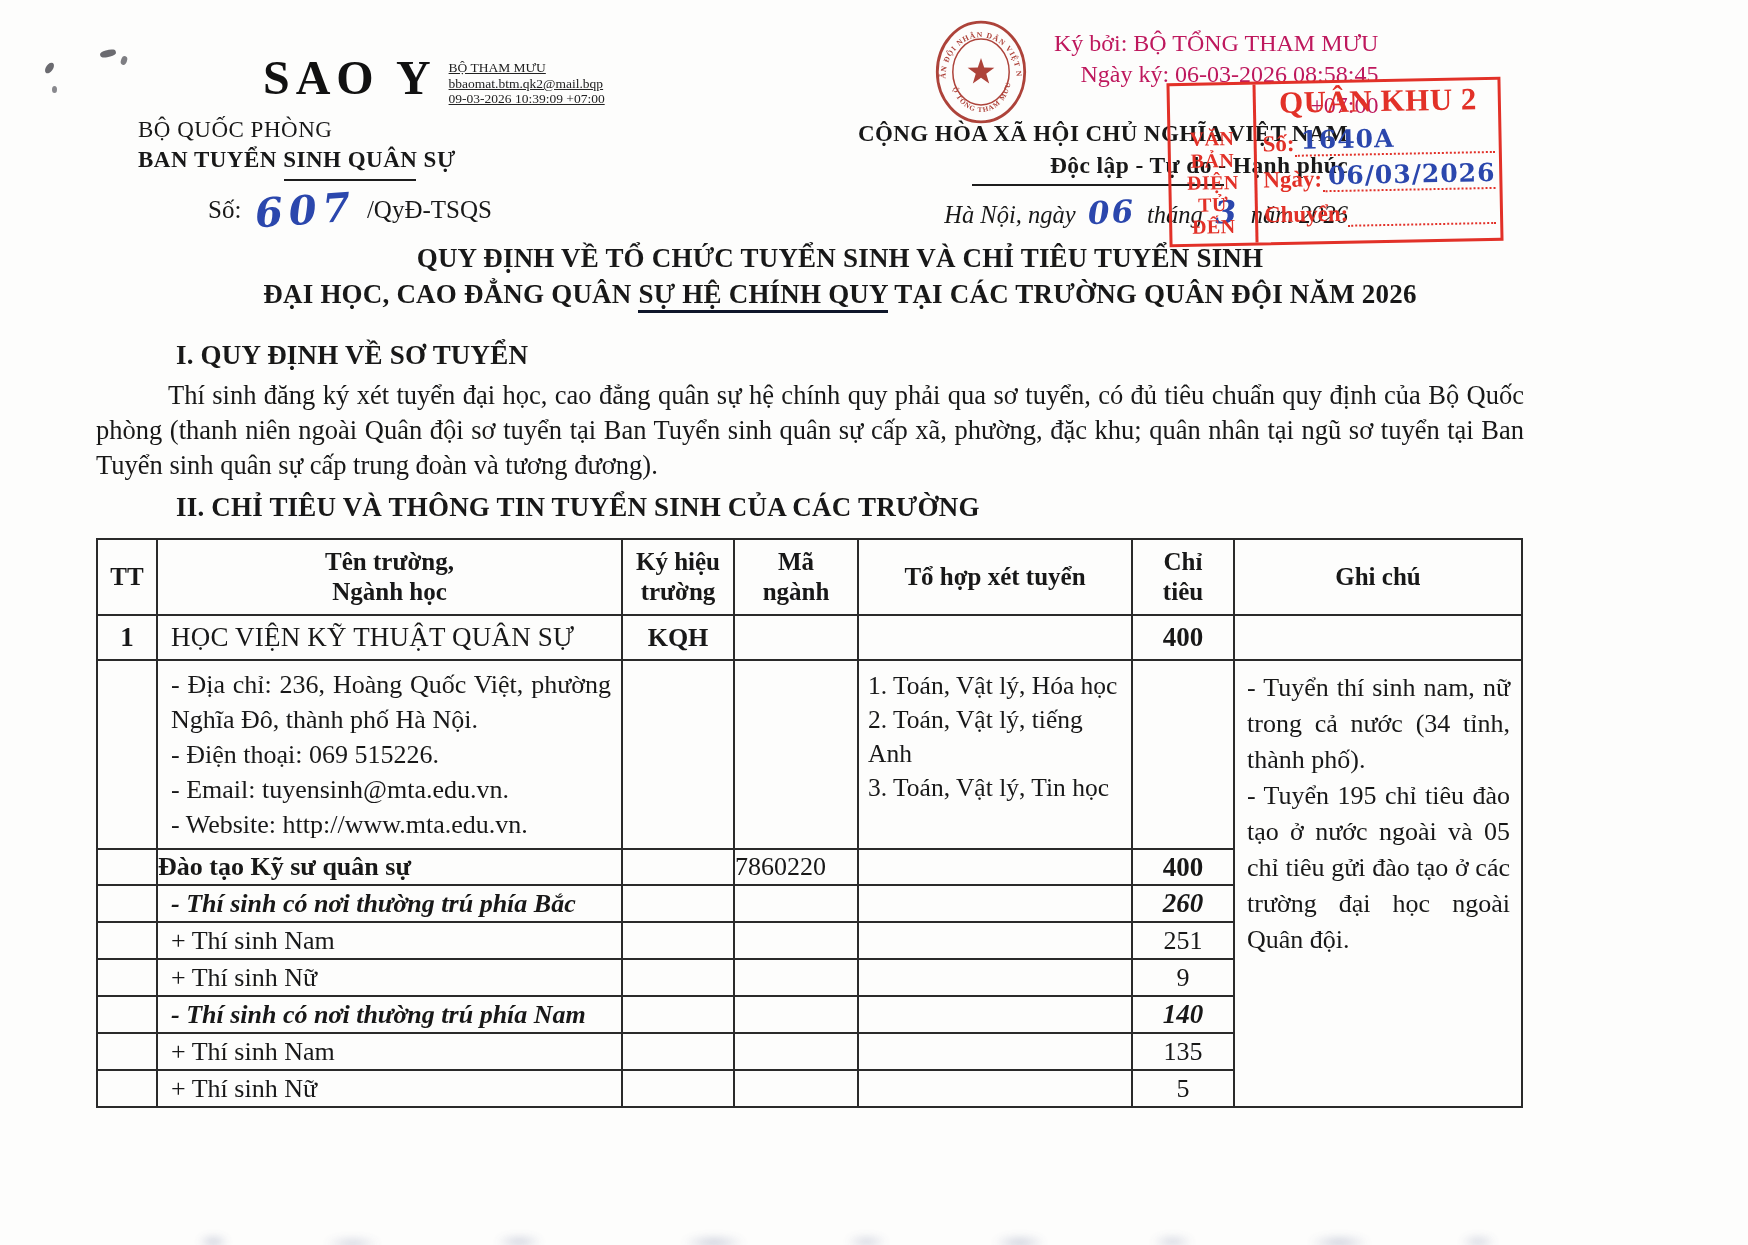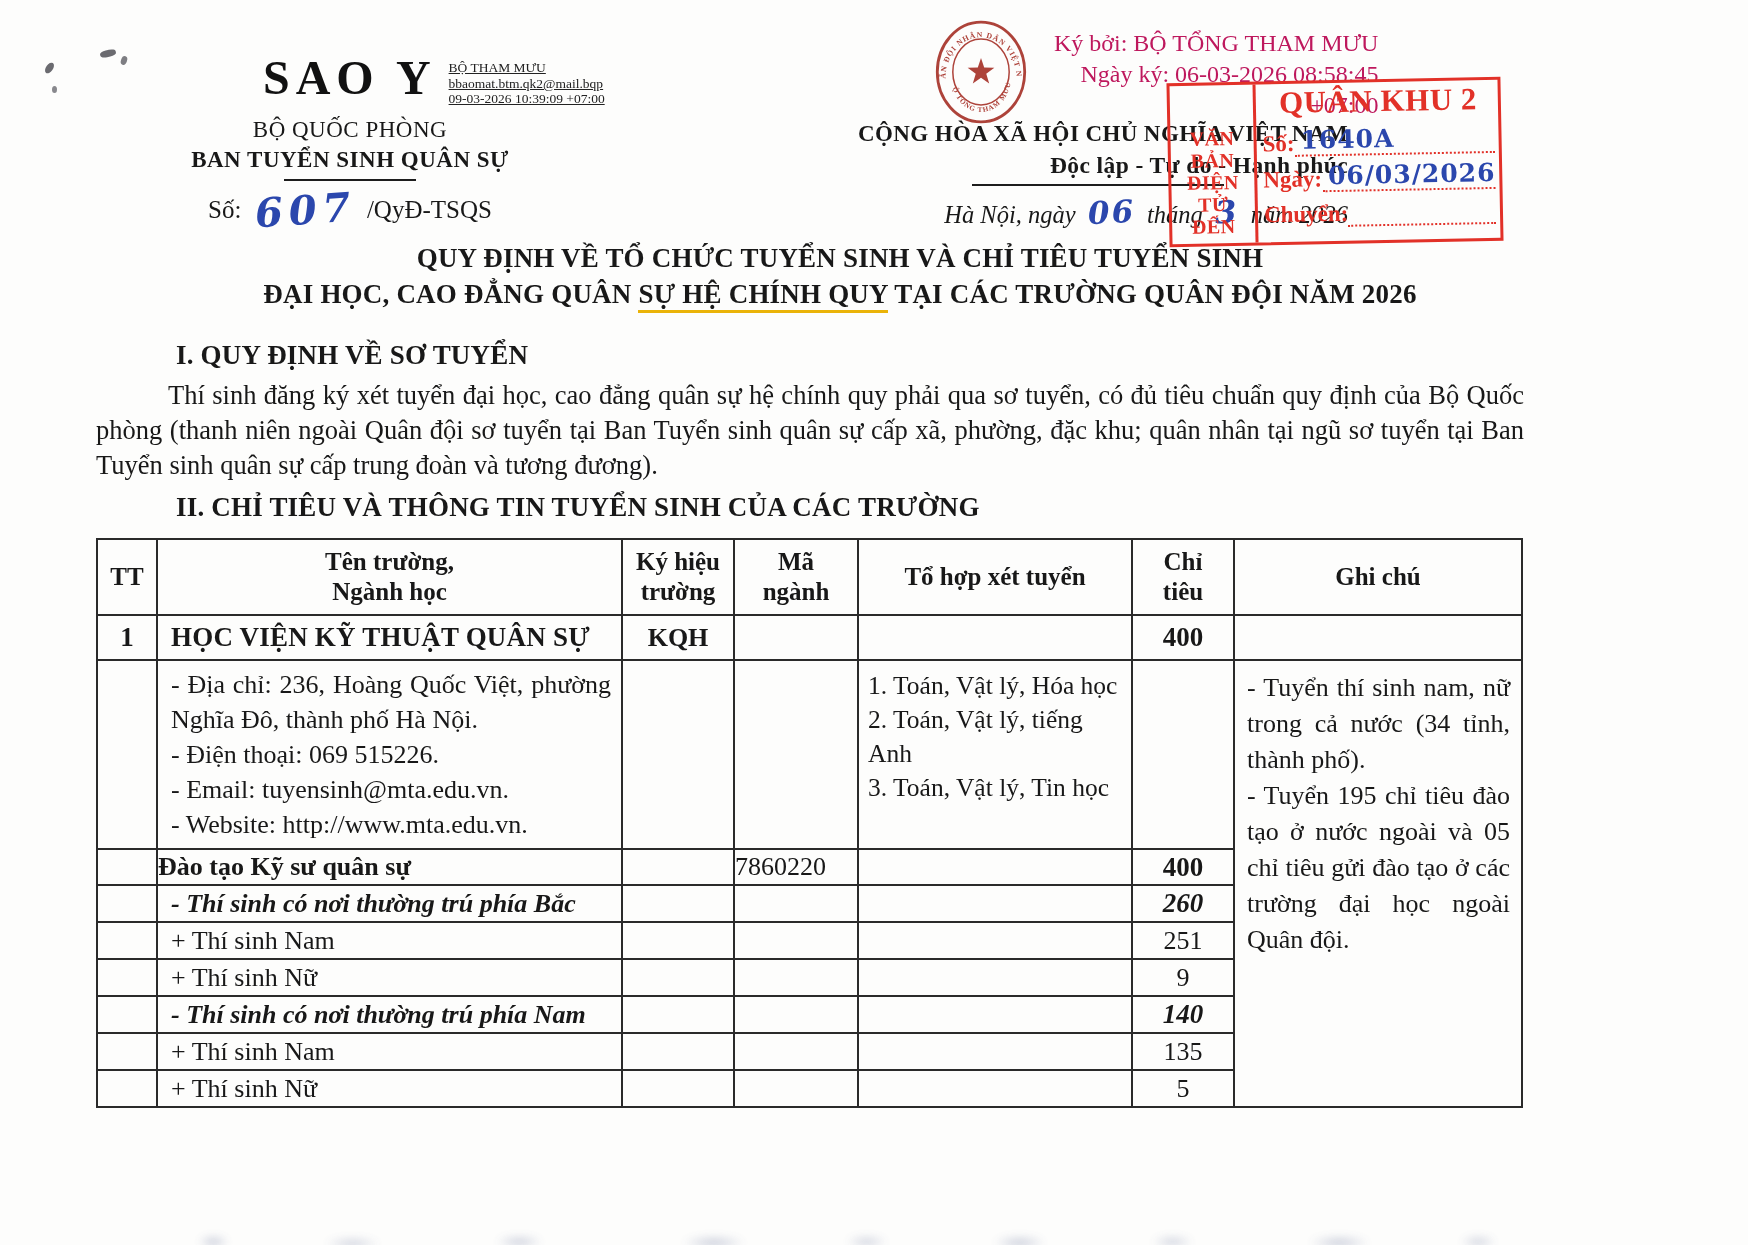--- a/index.html
+++ b/index.html
@@ -15,21 +15,21 @@
   .sm3 { left:100px; top:50px; width:16px; height:7px; transform:rotate(-12deg); border-radius:40%; }
   .sm4 { left:121px; top:56px; width:6px; height:9px; transform:rotate(20deg); opacity:.65; }
 
   
   .saoy-row { position:absolute; left:263px; top:52px; display:flex; align-items:flex-start; }
   .saoy-text { font-size:48px; font-weight:700; letter-spacing:6px; line-height:52px; color:#111; }
   .saoy-meta { margin-left:12px; padding-top:8px; font-size:13.5px; line-height:15.5px; color:#222;
                font-family:"Liberation Serif","DejaVu Serif",serif;text-decoration:underline; }
 
   
-  .org-block { position:absolute; left:138px; top:117px; width:424px; text-align:center; }
+  .org-block { position:absolute; left:138px; top:117px; width:424px; }
   .org-parent { font-size:23px; letter-spacing:.5px; }
   .org-name { font-size:23px; font-weight:700; margin-top:4px; letter-spacing:.5px; }
   .org-rule { width:132px; border-top:2.5px solid #1d1d1d; margin:6px auto 0; }
   .doc-no { margin-top:11px; font-size:25px; display:flex; justify-content:center; align-items:center; }
   .hand-blue { color:#2b47ad; font-family:"DejaVu Serif",serif; font-style:italic; font-weight:700; }
   .hand-607 { font-size:40px; letter-spacing:6px; margin:0 10px 0 14px; transform:rotate(-4deg); display:inline-block; line-height:36px; }
 
   
   .seal { position:absolute; left:934px; top:16px; width:94px; height:112px; opacity:.93; }
 
@@ -52,36 +52,36 @@
               font-weight:700; font-size:20px; line-height:22px; letter-spacing:.5px; }
   .qk2-main { padding:1px 9px 8px 6px; }
   .qk2-title { font-size:31px; font-weight:800; text-align:center; white-space:nowrap; letter-spacing:.5px; }
   .qk2-row { display:flex; align-items:flex-end; font-size:23px; font-weight:700; margin-top:6px; line-height:27px; }
   .qk2-leader { flex:1; border-bottom:2.5px dotted #e23128; padding-left:6px; white-space:nowrap; }
   .qk2-val { color:#2b47ad; font-size:25px; letter-spacing:1px; font-family:"DejaVu Serif",serif; }
 
   
   .doc-title { position:absolute; top:240px; left:60px; width:1560px; text-align:center;
                font-weight:700; font-size:27px; line-height:36px; letter-spacing:.2px; }
-  .u-part { border-bottom:3px solid #eab308; padding-bottom:1px; }
+  .u-part { border-bottom:3px solid #0f172a; padding-bottom:1px; }
 
   
   .content { position:absolute; left:96px; top:340px; width:1428px; }
   .sec-head { font-size:27px; font-weight:700; margin-left:80px; letter-spacing:.2px; }
   .para { font-size:26.5px; line-height:35px; text-align:justify; text-indent:72px; margin:7px 0 9px; }
   .sec2 { margin-top:2px; }
 
   table { border-collapse:collapse; table-layout:fixed; width:1425px; margin-top:15px; }
   td, th { border:2px solid #2a2a2a; }
   th { font-size:25px; line-height:30px; font-weight:700; text-align:center; vertical-align:middle; padding:4px 2px; }
   .hdr-row { height:76px; }
   .school-row { height:45px; }
   .school-row td { vertical-align:middle; }
   .td-c { text-align:center; vertical-align:middle; font-size:26px; }
-  .school-name { font-size:27px; font-weight:700; padding-left:13px; letter-spacing:.2px; }
+  .school-name { font-size:27px; font-weight:400; padding-left:13px; letter-spacing:.2px; }
   .code { font-size:26px; font-weight:700; text-align:center; }
   .q-bold { font-weight:700; font-size:27px; }
   .q-bi { font-weight:700; font-style:italic; font-size:27px; }
   .info-cell { vertical-align:top; padding:6px 10px 6px 13px; font-size:26px; line-height:35px; }
   .info-cell p { text-align:justify; }
   .combo-cell { vertical-align:top; padding:8px 4px 4px 9px; font-size:25.5px; line-height:34px; }
   .note-cell { vertical-align:top; padding:9px 11px 6px 12px; font-size:26px; line-height:36px; }
   .note-cell p { text-align:justify; margin:0; }
   .major-row { height:36px; }
   .major-name { font-size:26px; font-weight:700; }

